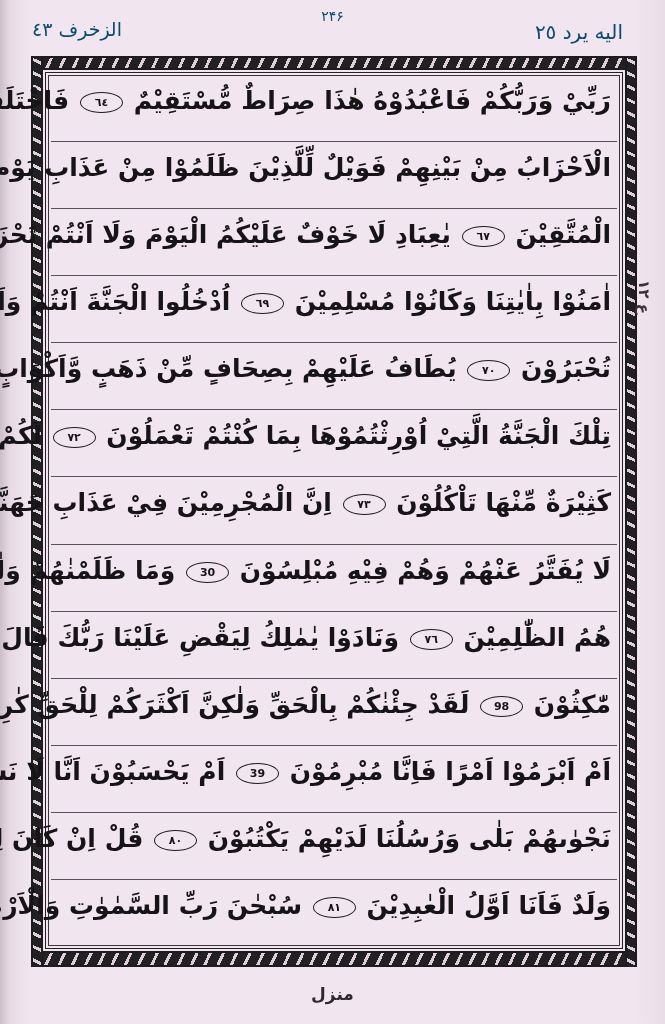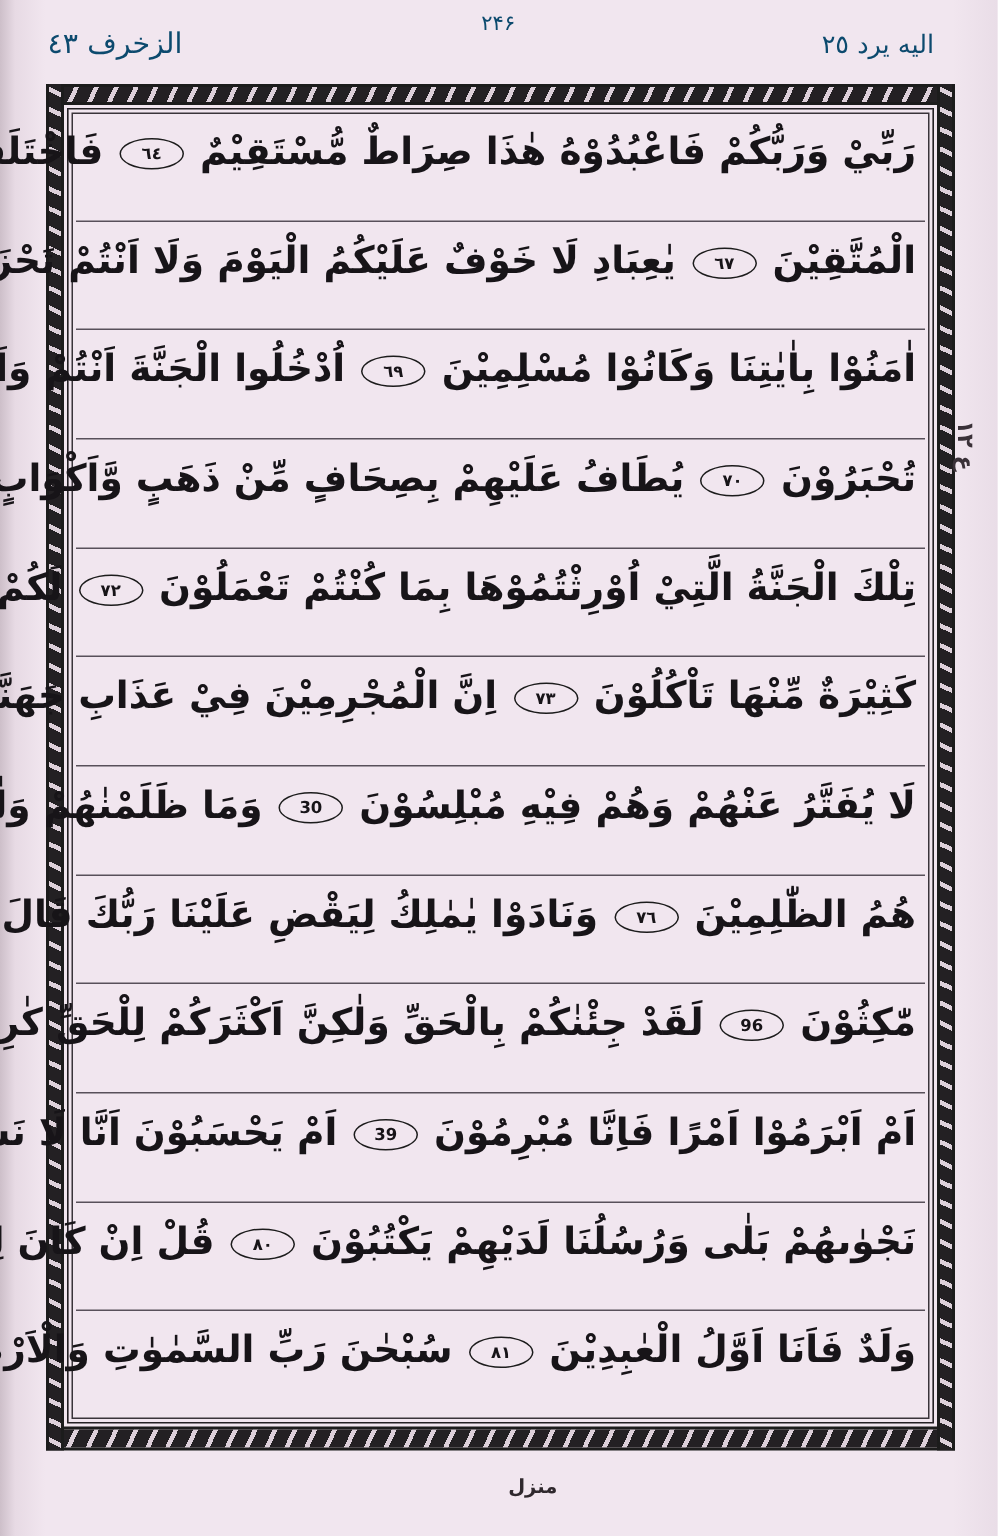--- a/index.html
+++ b/index.html
@@ -8,21 +8,21 @@
     position:relative;
     font-family:"DejaVu Sans", sans-serif;
     background:
       linear-gradient(90deg, #cdbfc9 0px, #e7dae4 10px, #f1e6ef 30px, #f1e6ef 635px, #e9dde7 665px);
     color:#1b1b1b;
   }
 
   
   .hdr { position:absolute; top:0; left:0; width:665px; height:56px; }
   .hdr-item { position:absolute; font-weight:normal; color:#0c4a6e; letter-spacing:-1px; }
-  .hdr-juz   { top:20px; right:42px;  font-size:17px; }
+  .hdr-juz   { top:20px; right:42px;  font-size:20px; }
   .hdr-page  { top:8px;  left:50%; transform:translateX(-50%); font-size:14px; }
   .hdr-surah { top:18px; left:32px;  font-size:19px; }
 
   
   .frame {
     position:absolute; left:31px; top:56px; width:606px; height:911px;
   }
   .band { position:absolute; background-color:#2a2a2a; }
   .band-h {
     left:0; width:100%;
@@ -82,48 +82,49 @@
 
   
   .ruku-marker {
     position:absolute; right:4px; top:288px;
     font-size:15px; font-weight:bold; color:#3a3138;
     transform:rotate(90deg); transform-origin:center;
     white-space:nowrap;
   }
   .catchword {
     position:absolute; top:984px; left:50%; transform:translateX(-50%);
-    font-size:13px; font-weight:bold; color:#2f282d;margin-left:23px;
+    font-size:17px; font-weight:bold; color:#2f282d;
   }
 </style>
 </head>
 <body>
 
 <div class="hdr">
   <div class="hdr-item hdr-juz">اليه يرد ٢٥</div>
   <div class="hdr-item hdr-page">۲۴۶</div>
   <div class="hdr-item hdr-surah">الزخرف ٤٣</div>
 </div>
 
 <div class="frame">
   <div class="band band-h band-top"></div>
   <div class="band band-h band-bottom"></div>
   <div class="band band-v band-left"></div>
   <div class="band band-v band-right"></div>
 
   <div class="inner-rect">
     <div class="qline">رَبِّيْ وَرَبُّكُمْ فَاعْبُدُوْهُ هٰذَا صِرَاطٌ مُّسْتَقِيْمٌ <span class="ayah-mark">٦٤</span> فَاخْتَلَفَ</div>
+    <div class="qline">الْاَحْزَابُ مِنْ بَيْنِهِمْ فَوَيْلٌ لِّلَّذِيْنَ ظَلَمُوْا مِنْ عَذَابِ يَوْمٍ</div>
     <div class="qline">الْمُتَّقِيْنَ <span class="ayah-mark">٦٧</span> يٰعِبَادِ لَا خَوْفٌ عَلَيْكُمُ الْيَوْمَ وَلَا اَنْتُمْ تَحْزَنُوْنَ  الَّذِيْنَ</div>
     <div class="qline">اٰمَنُوْا بِاٰيٰتِنَا وَكَانُوْا مُسْلِمِيْنَ <span class="ayah-mark">٦٩</span> اُدْخُلُوا الْجَنَّةَ اَنْتُمْ وَاَزْوَاجُكُمْ</div>
     <div class="qline">تُحْبَرُوْنَ <span class="ayah-mark">٧٠</span> يُطَافُ عَلَيْهِمْ بِصِحَافٍ مِّنْ ذَهَبٍ وَّاَكْوَابٍ وَفِيْهَا</div>
     <div class="qline">تِلْكَ الْجَنَّةُ الَّتِيْ اُوْرِثْتُمُوْهَا بِمَا كُنْتُمْ تَعْمَلُوْنَ <span class="ayah-mark">٧٢</span> لَكُمْ فِيْهَا فَاكِهَةٌ</div>
     <div class="qline">كَثِيْرَةٌ مِّنْهَا تَاْكُلُوْنَ <span class="ayah-mark">٧٣</span> اِنَّ الْمُجْرِمِيْنَ فِيْ عَذَابِ جَهَنَّمَ خٰلِدُوْنَ </div>
     <div class="qline">لَا يُفَتَّرُ عَنْهُمْ وَهُمْ فِيْهِ مُبْلِسُوْنَ <span class="ayah-mark">30</span> وَمَا ظَلَمْنٰهُمْ وَلٰكِنْ كَانُوْا</div>
     <div class="qline">هُمُ الظّٰلِمِيْنَ <span class="ayah-mark">٧٦</span> وَنَادَوْا يٰمٰلِكُ لِيَقْضِ عَلَيْنَا رَبُّكَ قَالَ اِنَّكُمْ</div>
-    <div class="qline">مّٰكِثُوْنَ <span class="ayah-mark">96</span> لَقَدْ جِئْنٰكُمْ بِالْحَقِّ وَلٰكِنَّ اَكْثَرَكُمْ لِلْحَقِّ كٰرِهُوْنَ </div>
+    <div class="qline">مّٰكِثُوْنَ <span class="ayah-mark">98</span> لَقَدْ جِئْنٰكُمْ بِالْحَقِّ وَلٰكِنَّ اَكْثَرَكُمْ لِلْحَقِّ كٰرِهُوْنَ </div>
     <div class="qline">اَمْ اَبْرَمُوْا اَمْرًا فَاِنَّا مُبْرِمُوْنَ <span class="ayah-mark">39</span> اَمْ يَحْسَبُوْنَ اَنَّا لَا نَسْمَعُ سِرَّهُمْ وَ</div>
     <div class="qline">نَجْوٰىهُمْ بَلٰى وَرُسُلُنَا لَدَيْهِمْ يَكْتُبُوْنَ <span class="ayah-mark">٨٠</span> قُلْ اِنْ كَانَ لِلرَّحْمٰنِ</div>
     <div class="qline">وَلَدٌ فَاَنَا اَوَّلُ الْعٰبِدِيْنَ <span class="ayah-mark">٨١</span> سُبْحٰنَ رَبِّ السَّمٰوٰتِ وَالْاَرْضِ رَبِّ</div>
   </div>
 </div>
 
 <div class="ruku-marker">ع ١٢</div>
 
 <div class="catchword">منزل</div>
 

